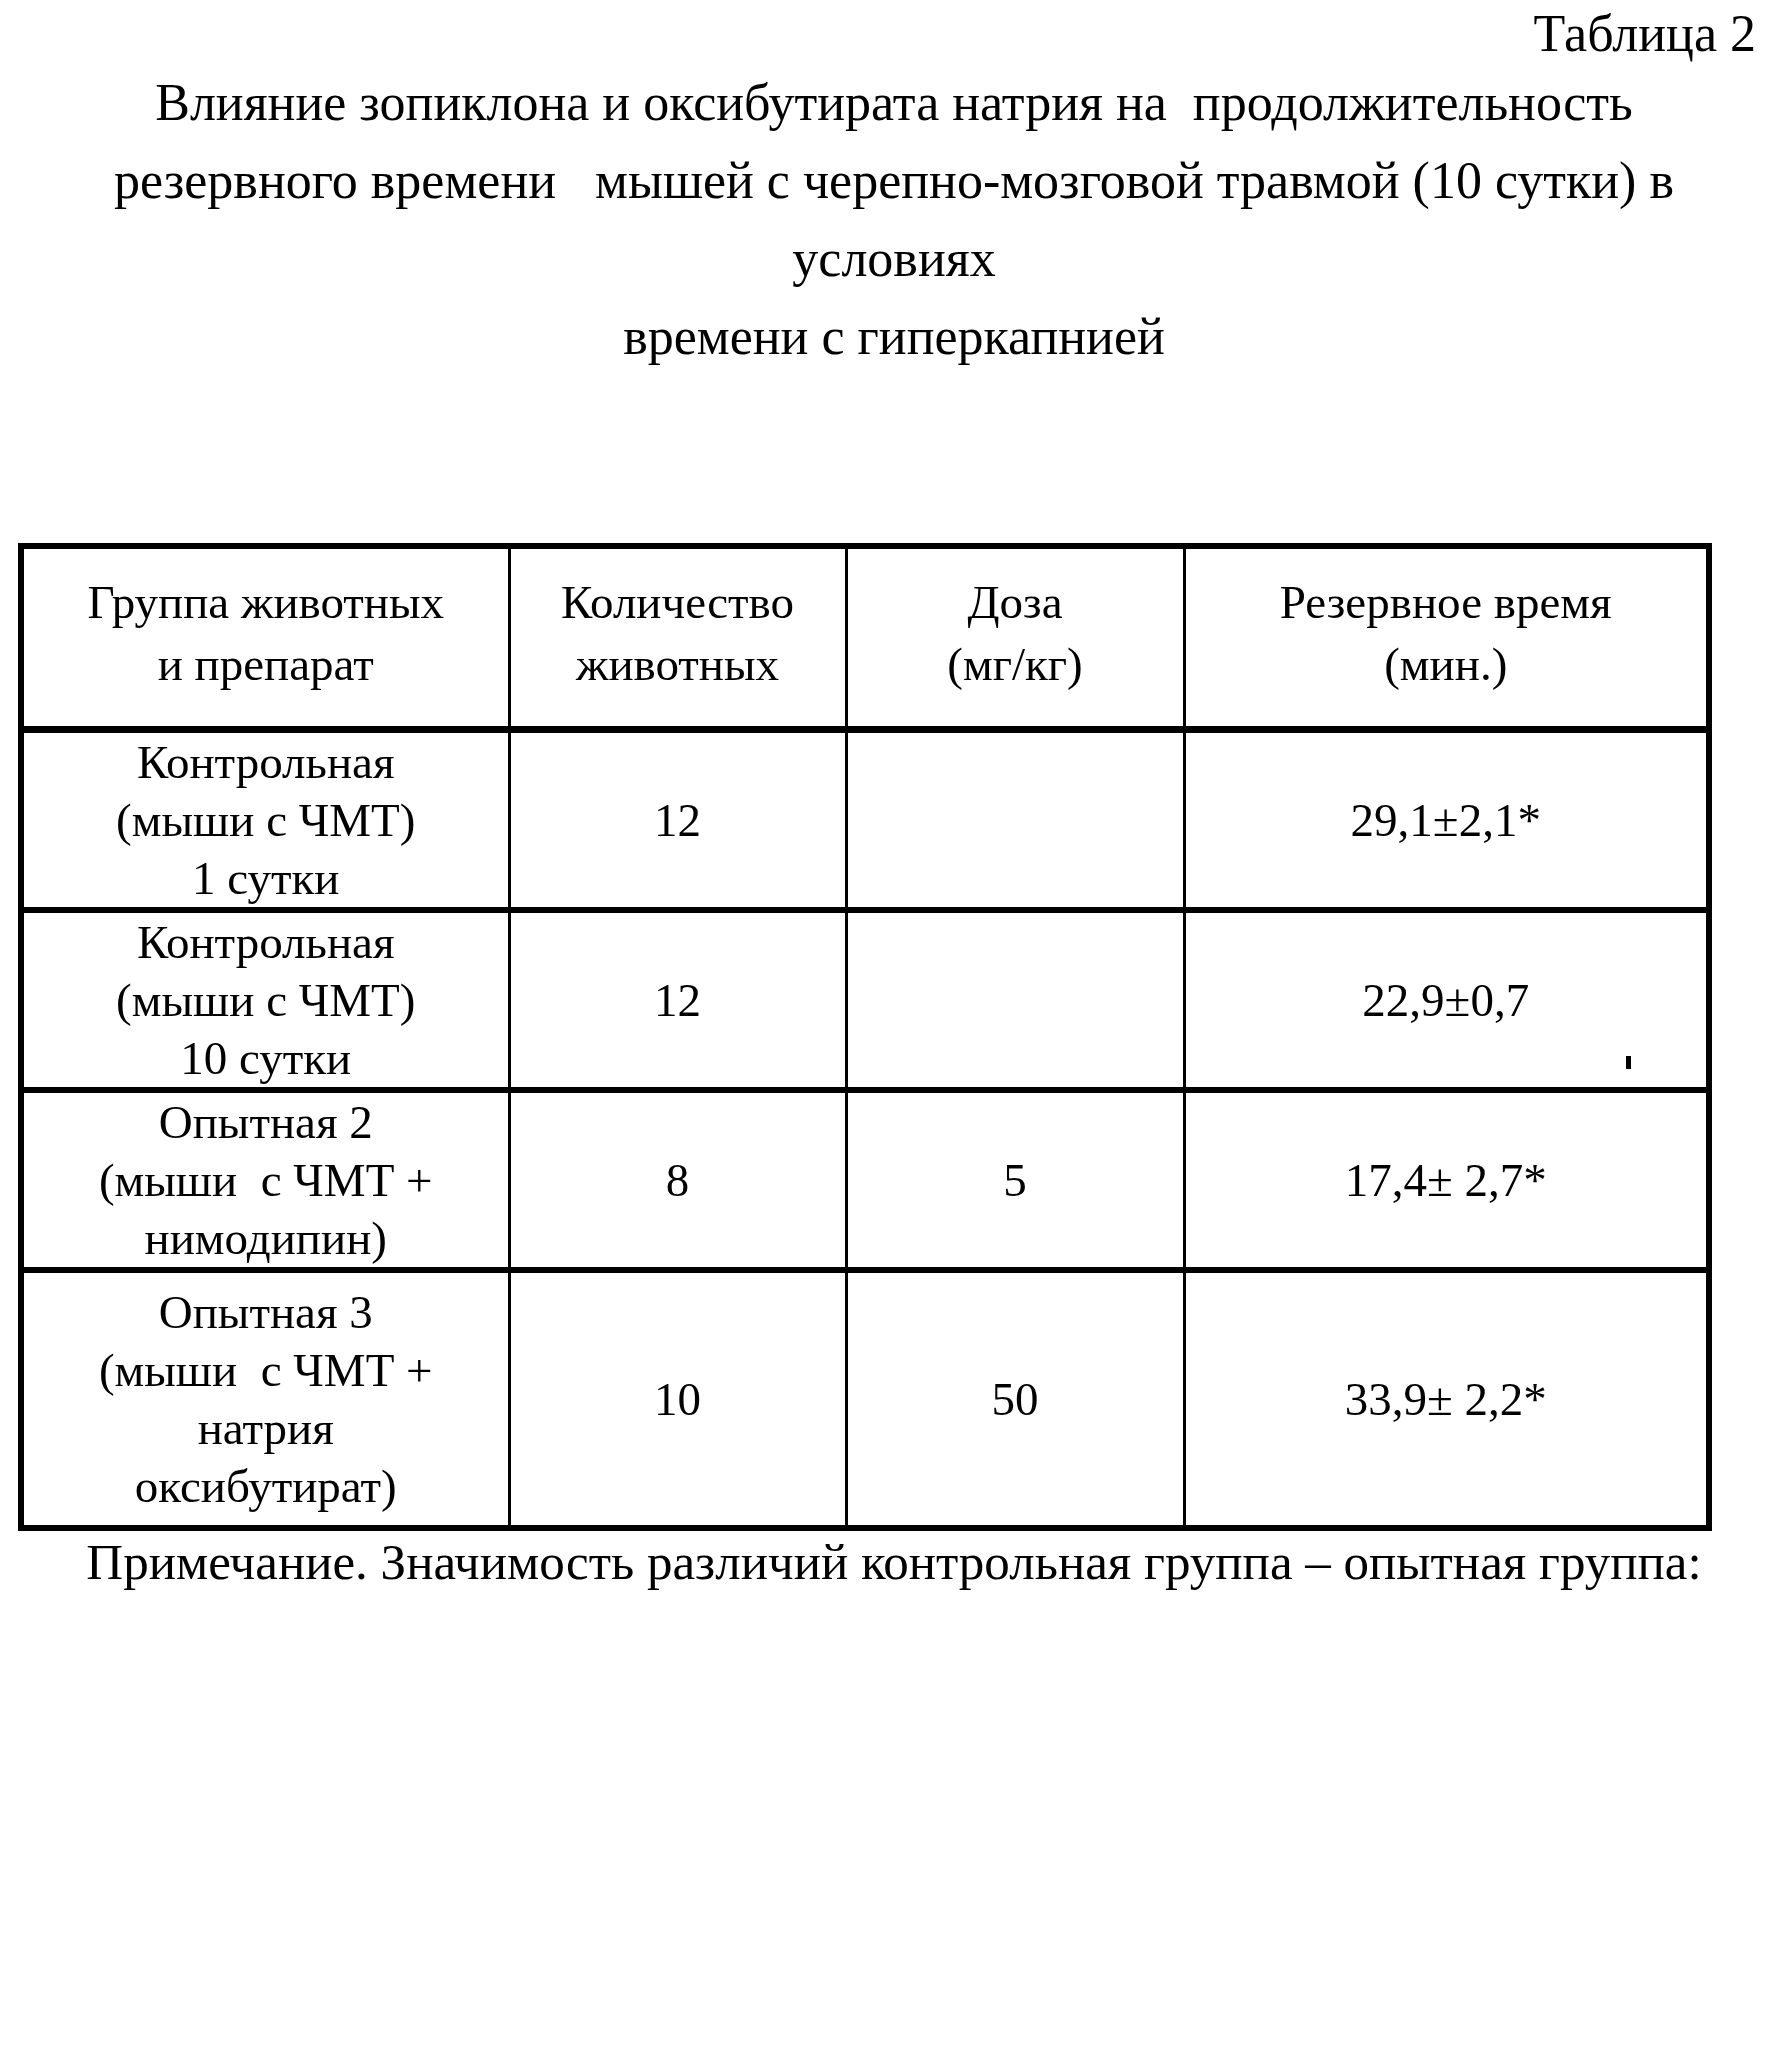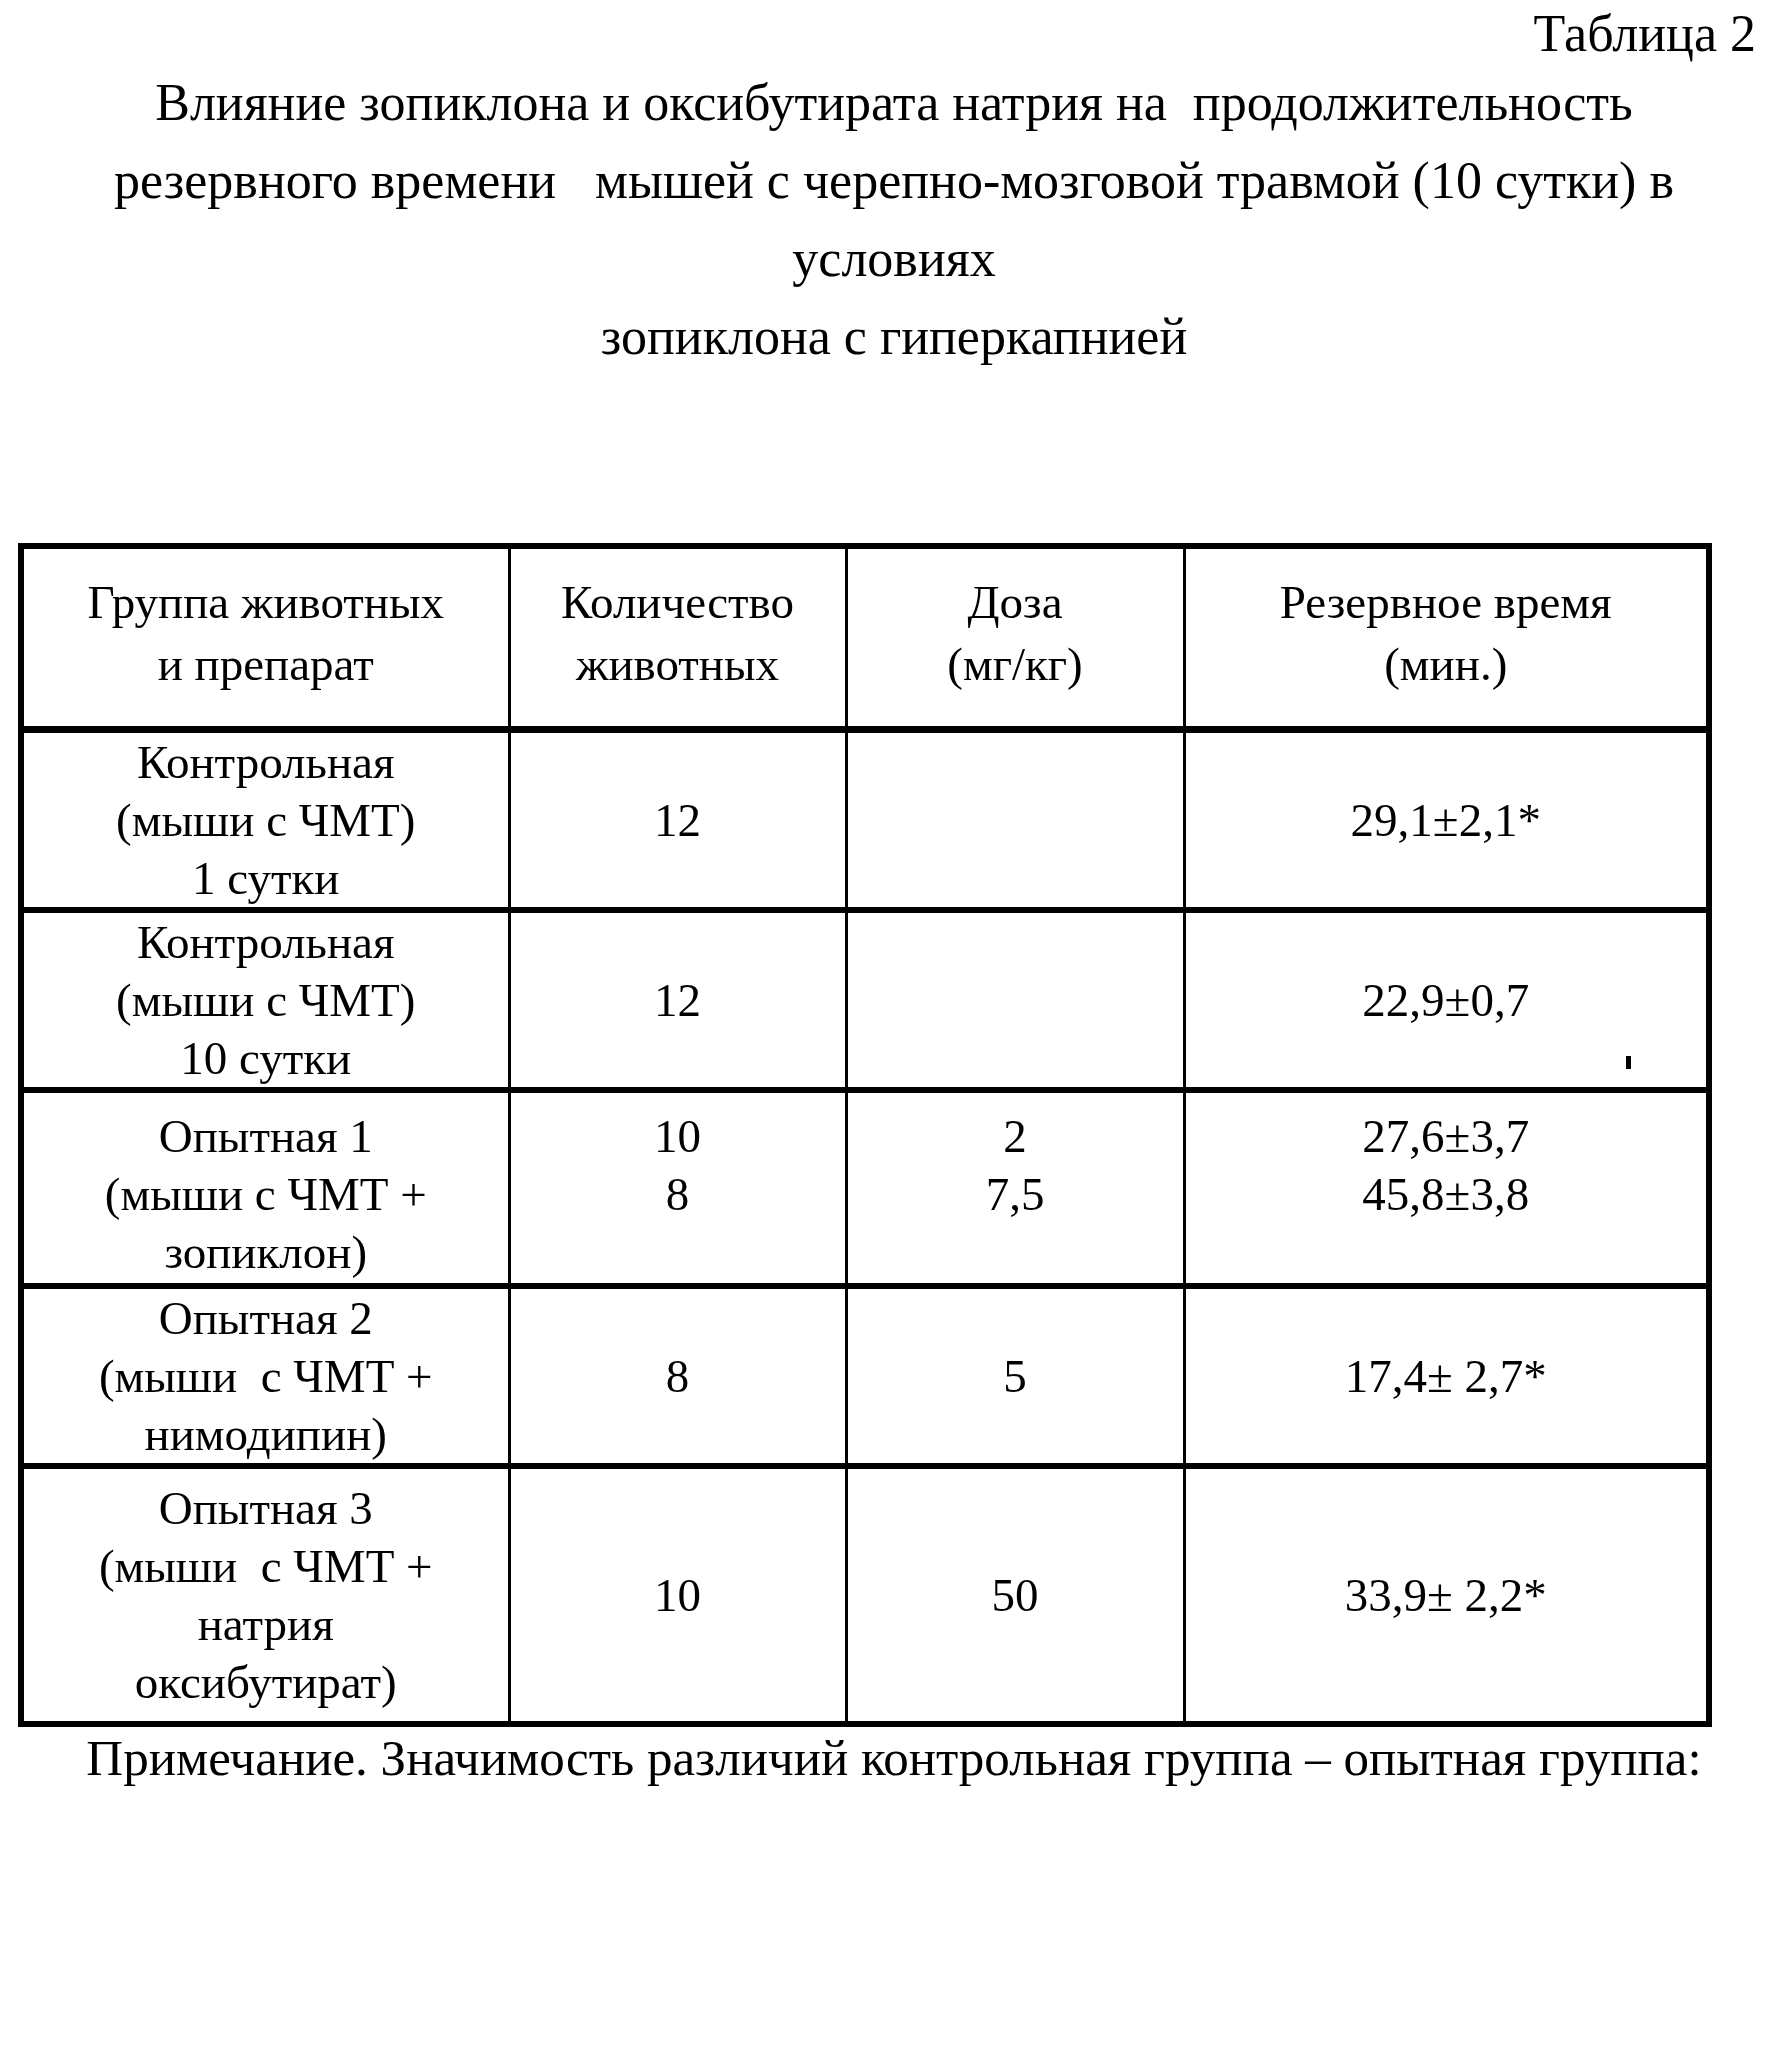--- a/index.html
+++ b/index.html
@@ -81,21 +81,21 @@
 <body>
 
 <div class="page">
 
   <div class="caption">Таблица 2</div>
 
   <div class="title-block">
     <div class="title-line">Влияние зопиклона и оксибутирата натрия на  продолжительность</div>
     <div class="title-line">резервного времени   мышей с черепно-мозговой травмой (10 сутки) в</div>
     <div class="title-line">условиях</div>
-    <div class="title-line">зопиклона с гиперкапнией</div>
+    <div class="title-line">времени с гиперкапнией</div>
   </div>
 
   <table class="results">
     <colgroup>
       <col style="width:488px">
       <col style="width:337px">
       <col style="width:338px">
       <col style="width:525px">
     </colgroup>
     <tbody>
@@ -118,31 +118,20 @@
         <td>29,1±2,1*</td>
       </tr>
       <tr class="r3">
         <td>Контрольная
 (мыши с ЧМТ)
 10 сутки</td>
         <td>12</td>
         <td></td>
         <td>22,9±0,7</td>
       </tr>
-      <tr class="r4">
-        <td>Опытная 1
-(мыши с ЧМТ +
-зопиклон)</td>
-        <td>10
-8</td>
-        <td>2
-7,5</td>
-        <td>27,6±3,7
-45,8±3,8</td>
-      </tr>
       <tr class="r5">
         <td>Опытная 2
 (мыши  с ЧМТ +
 нимодипин)</td>
         <td>8</td>
         <td>5</td>
         <td>17,4± 2,7*</td>
       </tr>
       <tr class="r6">
         <td>Опытная 3

